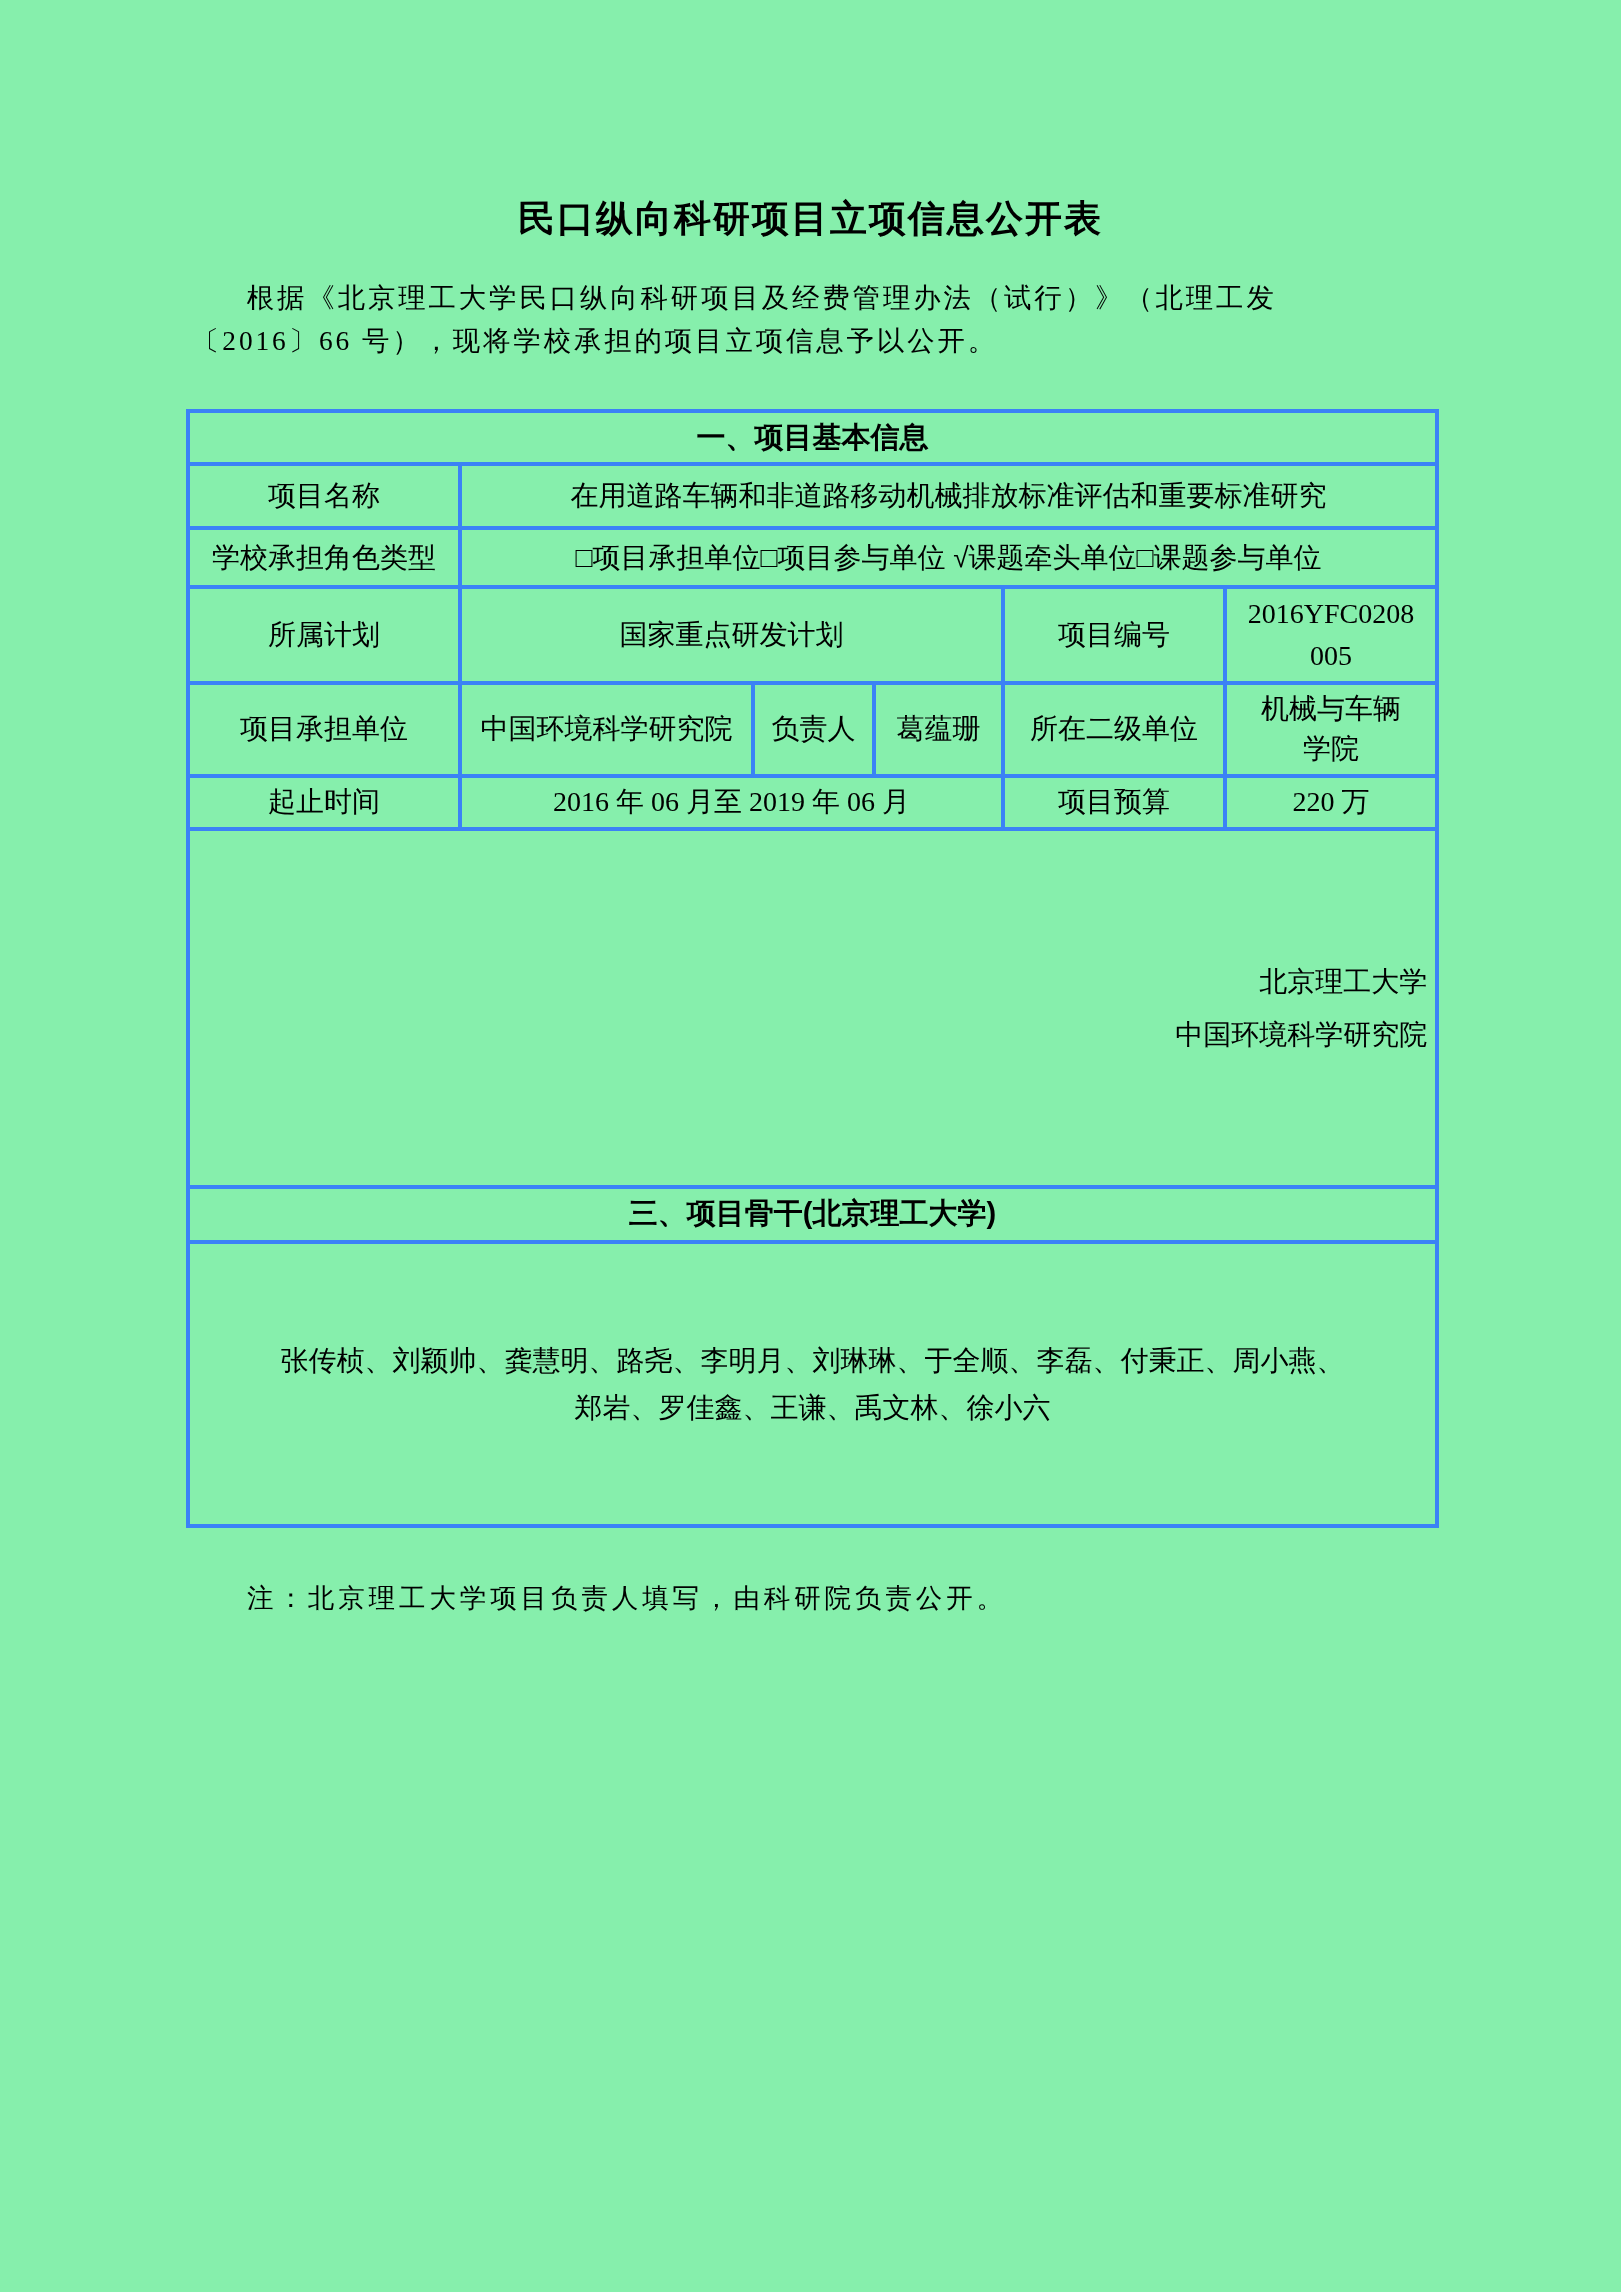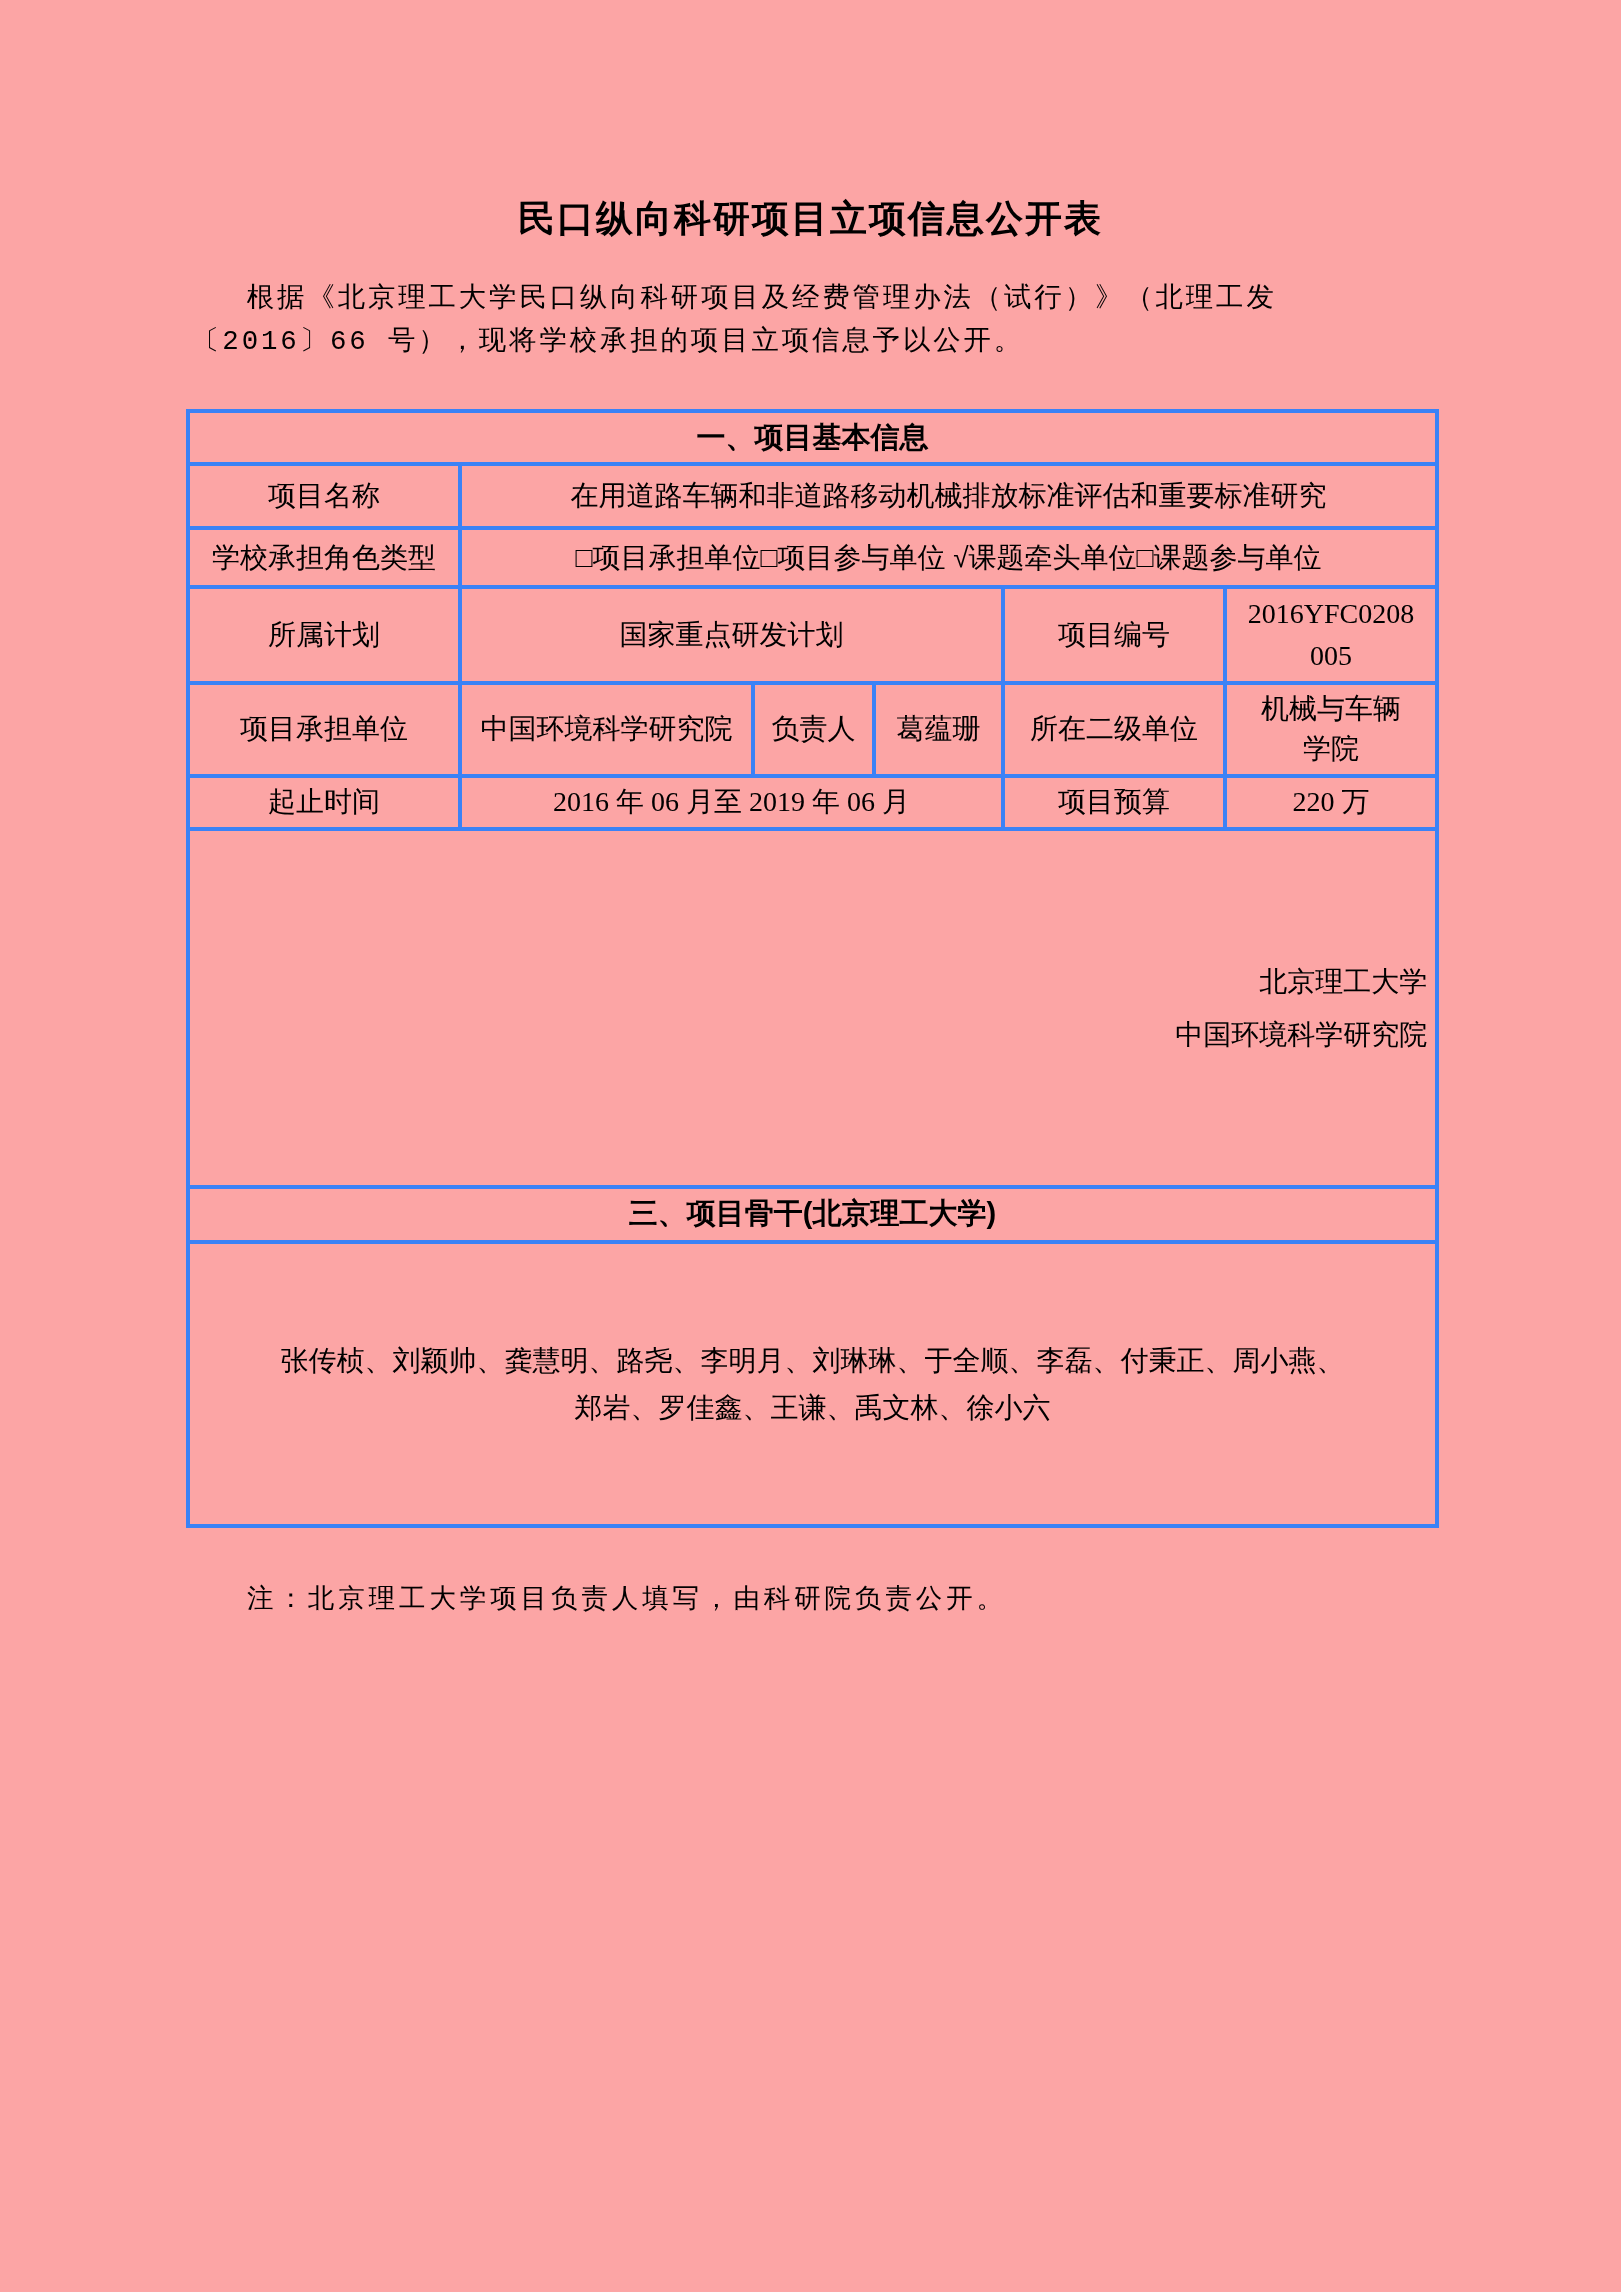--- a/index.html
+++ b/index.html
@@ -5,38 +5,38 @@
   html, body { margin: 0; padding: 0; }
   body {
     width: 1621px; height: 2293px;
     background: #ffffff;
     color: #000000;
     font-family: "Liberation Sans", sans-serif;
   }
   .page {
     position: relative;
     width: 1621px; height: 2293px;
-    background: #fca5a5;
+    background: #86efac;
     overflow: hidden;
   }
   .doc-title {
     position: absolute;
     top: 194px; left: 0;
     width: 100%;
     text-align: center;
     font-size: 37px;
     font-weight: bold;
     letter-spacing: 2px;
     font-family: "Liberation Sans", sans-serif;
   }
   .intro {
     position: absolute;
     top: 277px; left: 192px;
     width: 1157px;
-    font-family: Liberation Mono, monospace;
+    font-family: Liberation Serif, serif;
     font-size: 27.4px;
     line-height: 43px;
     letter-spacing: 2.9px;
   }
   .intro-line1 { text-indent: 2em; white-space: nowrap; }
   .intro-line2 { white-space: nowrap; }
 
   table.form {
     position: absolute;
     left: 186px; top: 409px;

